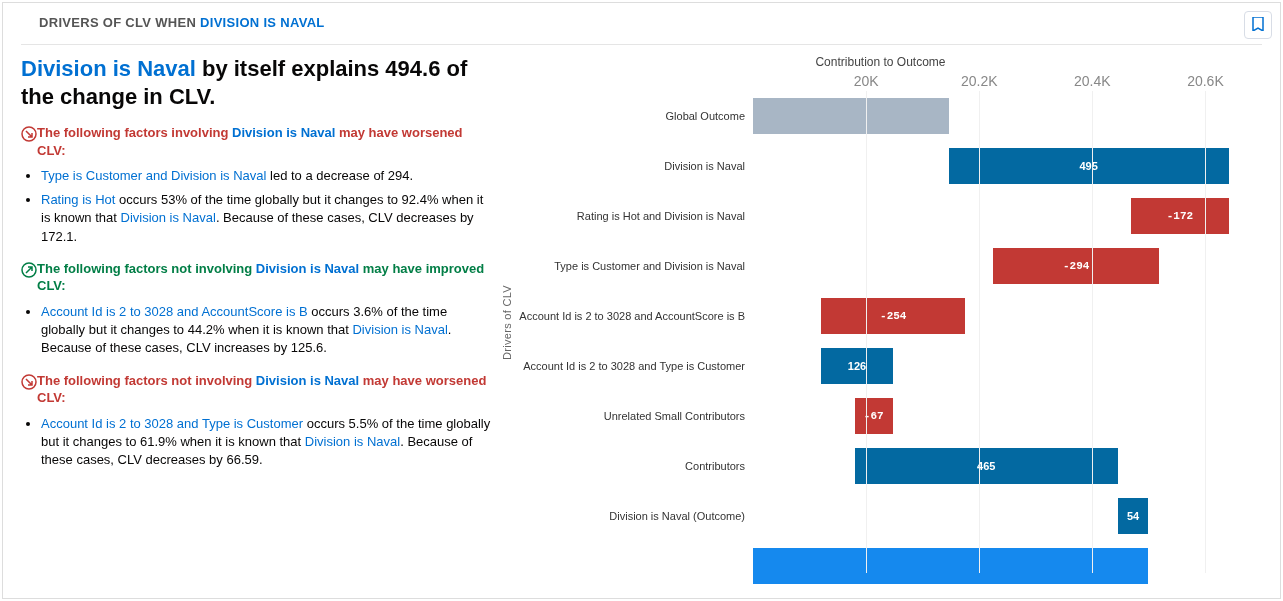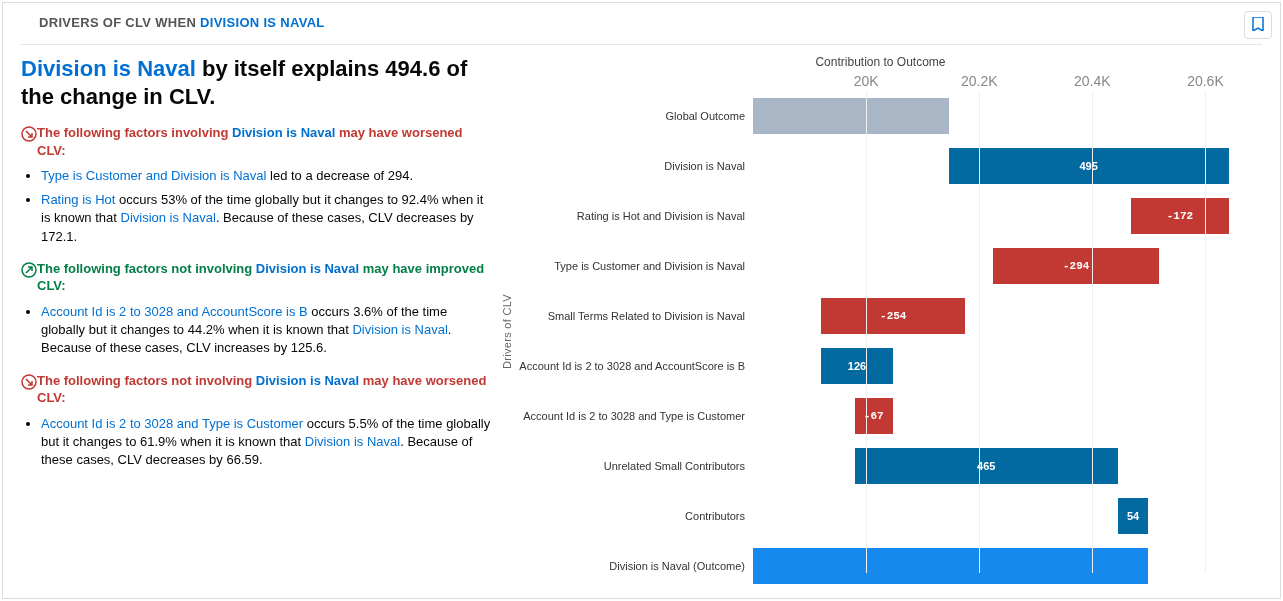--- a/index.html
+++ b/index.html
@@ -103,21 +103,20 @@
     <div class="right">
       <div class="chart-title">Contribution to Outcome</div>
       <div class="chart-wrap">
         <div class="ylab">Drivers of CLV</div>
         <div class="rowlabels" id="rowlabels">
             <div style="height: 18px;"></div>
             <div>Global Outcome</div>
             <div>Division is Naval</div>
             <div>Rating is Hot and Division is Naval</div>
             <div>Type is Customer and Division is Naval</div>
-            <div>Small Terms Related to Division is Naval</div>
             <div>Account Id is 2 to 3028 and AccountScore is B</div>
             <div>Account Id is 2 to 3028 and Type is Customer</div>
             <div>Unrelated Small Contributors</div>
             <div>Contributors</div>
             <div>Division is Naval (Outcome)</div>
           </div>
         <div class="plotarea" id="plotarea" style="width: 480px;">
           <div class="xaxis" id="xaxis">
               <div class="xtick" style="left: 22.2222%;">20K</div>
               <div class="xtick" style="left: 44.4444%;">20.2K</div>

